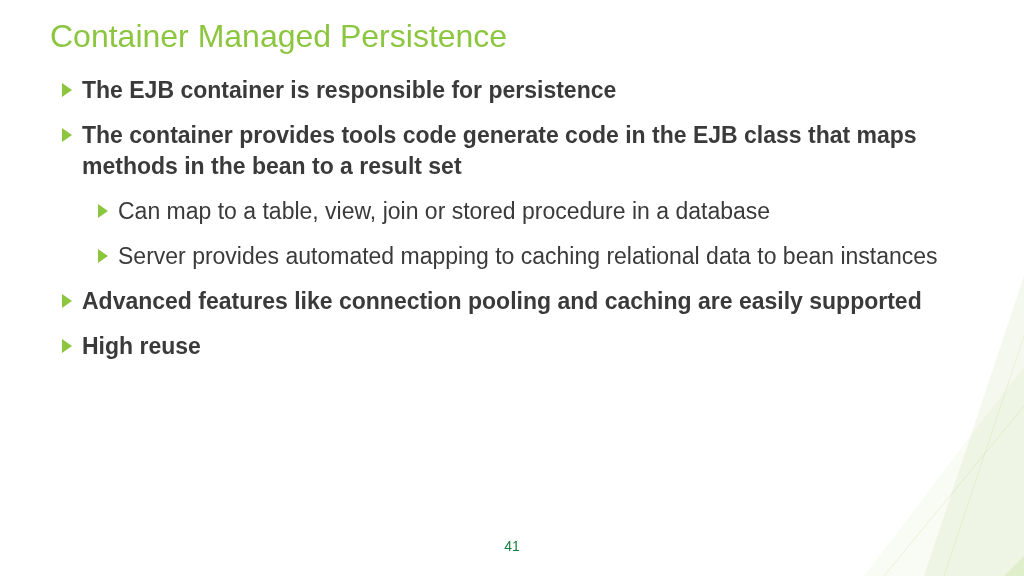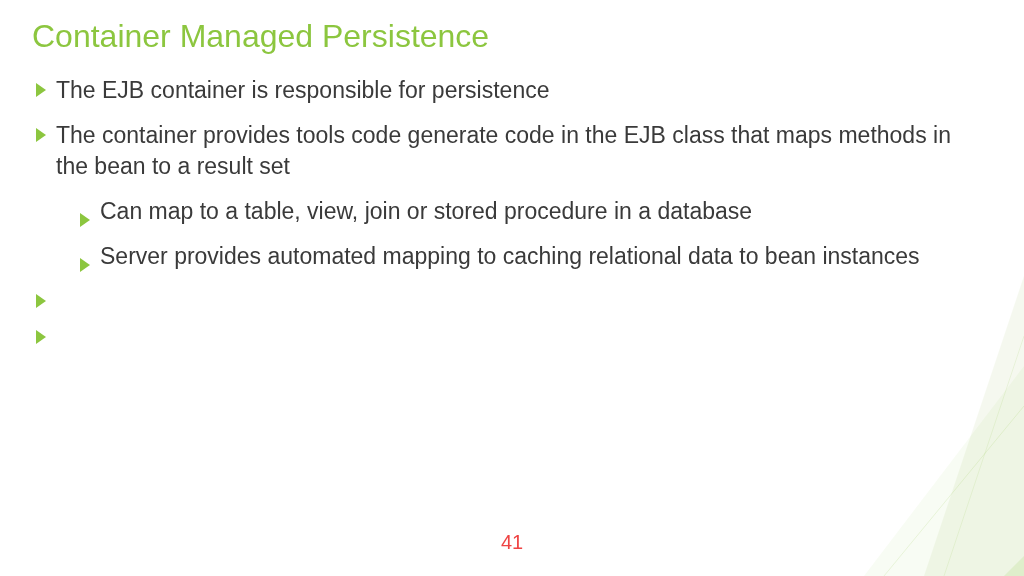--- a/index.html
+++ b/index.html
@@ -11,43 +11,43 @@
       width: 1024px;
       height: 576px;
       background: #ffffff;
       font-family: "Trebuchet MS", "Lucida Sans", Arial, sans-serif;
       position: relative;
       overflow: hidden;
     }
     .slide {
       width: 100%;
       height: 100%;
-      padding: 18px 50px 0 32px;
+      padding: 18px 50px 0 50px;
       position: relative;
     }
     .title {
       color: #8cc63f;
       font-size: 32px;
       font-weight: 400;
       margin-bottom: 20px;
     }
     .bullet-list {
       list-style: none;
     }
     .bullet-item {
       display: flex;
       align-items: flex-start;
       margin-bottom: 14px;
     }
     .bullet-item.level-0 {
-      margin-left: 4px;
+      margin-left: 12px;
+      font-weight: bold;
     }
     .bullet-item.level-1 {
       margin-left: 48px;
-      align-items: flex-end;
     }
     .bullet-mark {
       width: 0;
       height: 0;
       border-top: 7px solid transparent;
       border-bottom: 7px solid transparent;
       border-left: 10px solid #8cc63f;
       margin-right: 10px;
       margin-top: 8px;
       flex-shrink: 0;
@@ -55,22 +55,22 @@
     .bullet-text {
       color: #3a3a3a;
       font-size: 23px;
       line-height: 1.35;
     }
     .page-number {
       position: absolute;
       bottom: 22px;
       left: 50%;
       transform: translateX(-50%);
-      color: #ef4444;
-      font-size: 20px;
+      color: #15803d;
+      font-size: 14px;
     }
     .decoration {
       position: absolute;
       bottom: 0;
       right: 0;
       width: 200px;
       height: 300px;
       pointer-events: none;
     }
   </style>
@@ -92,23 +92,25 @@
     <li class="bullet-item level-1">
       <span class="bullet-mark"></span>
       <span class="bullet-text">Can map to a table, view, join or stored procedure in a database</span>
     </li>
     <li class="bullet-item level-1">
       <span class="bullet-mark"></span>
       <span class="bullet-text">Server provides automated mapping to caching relational data to bean instances</span>
     </li>
     <li class="bullet-item level-0">
       <span class="bullet-mark"></span>
+      <span class="bullet-text">Advanced features like connection pooling and caching are easily supported</span>
     </li>
     <li class="bullet-item level-0">
       <span class="bullet-mark"></span>
+      <span class="bullet-text">High reuse</span>
     </li>
   </ul>
 
   <div class="page-number">41</div>
 
   <svg class="decoration" viewBox="0 0 200 300">
     <polygon points="200,0 200,300 100,300" fill="#7aa838" opacity="0.08"></polygon>
     <polygon points="200,90 200,300 40,300" fill="#8cc63f" opacity="0.06"></polygon>
     <polygon points="180,300 200,280 200,300" fill="#8cc63f" opacity="0.15"></polygon>
     <line x1="60" y1="300" x2="200" y2="130" stroke="#8cc63f" stroke-width="1" opacity="0.15"></line>

